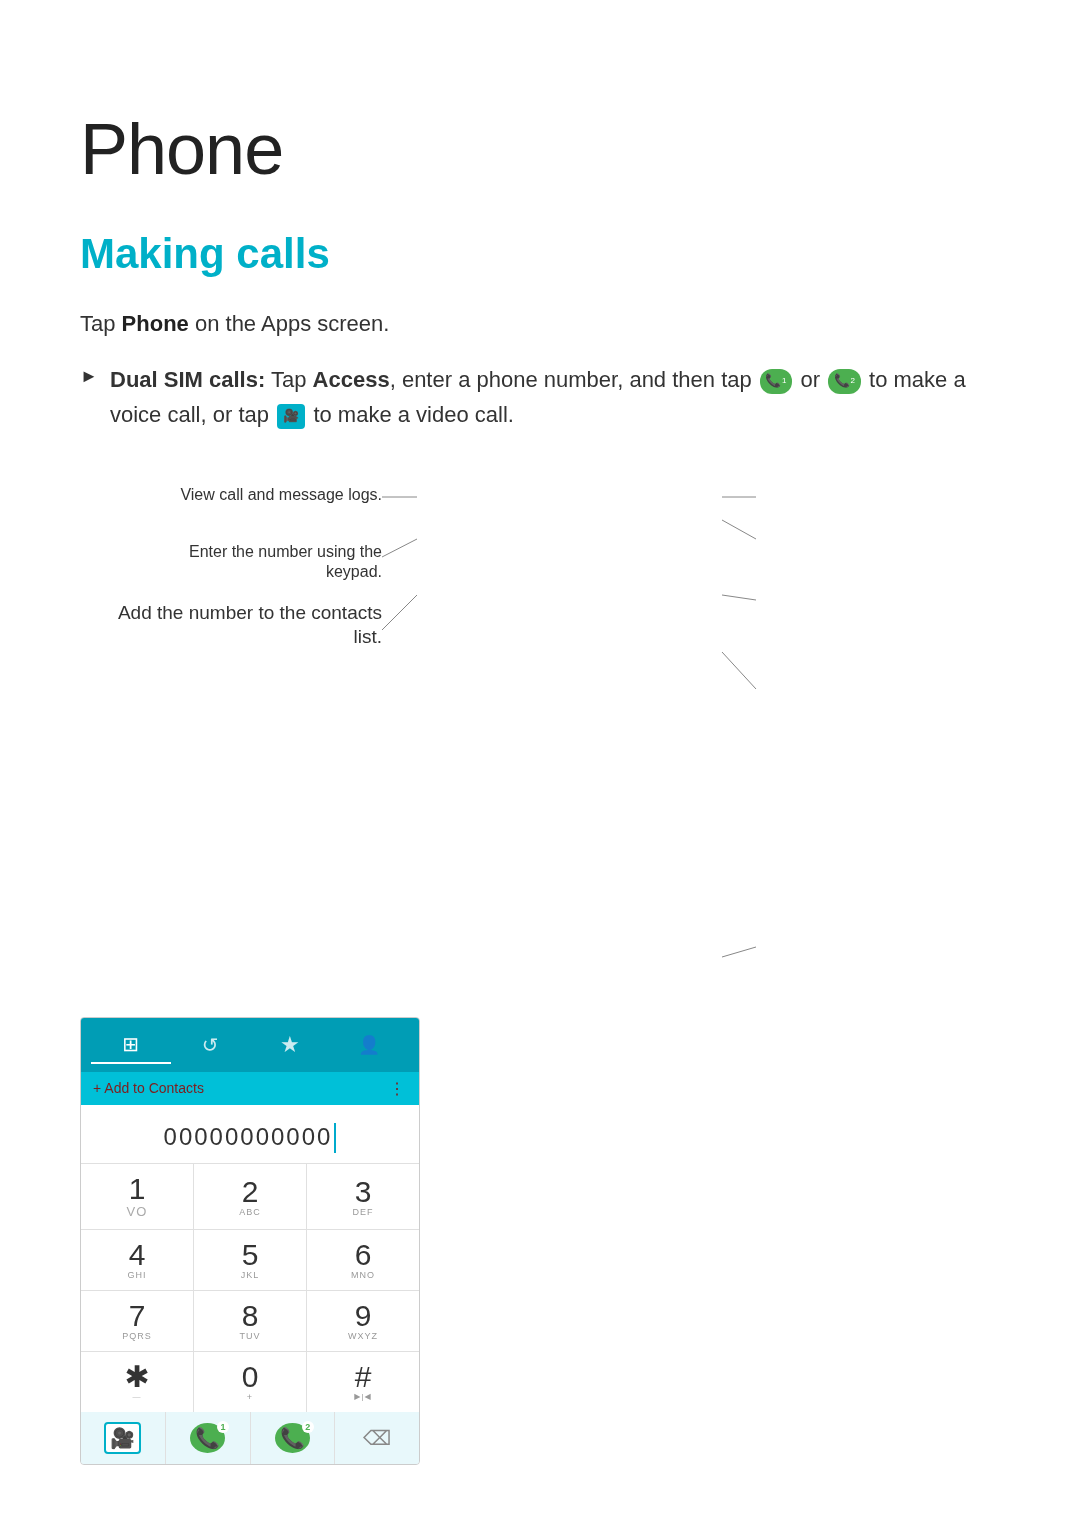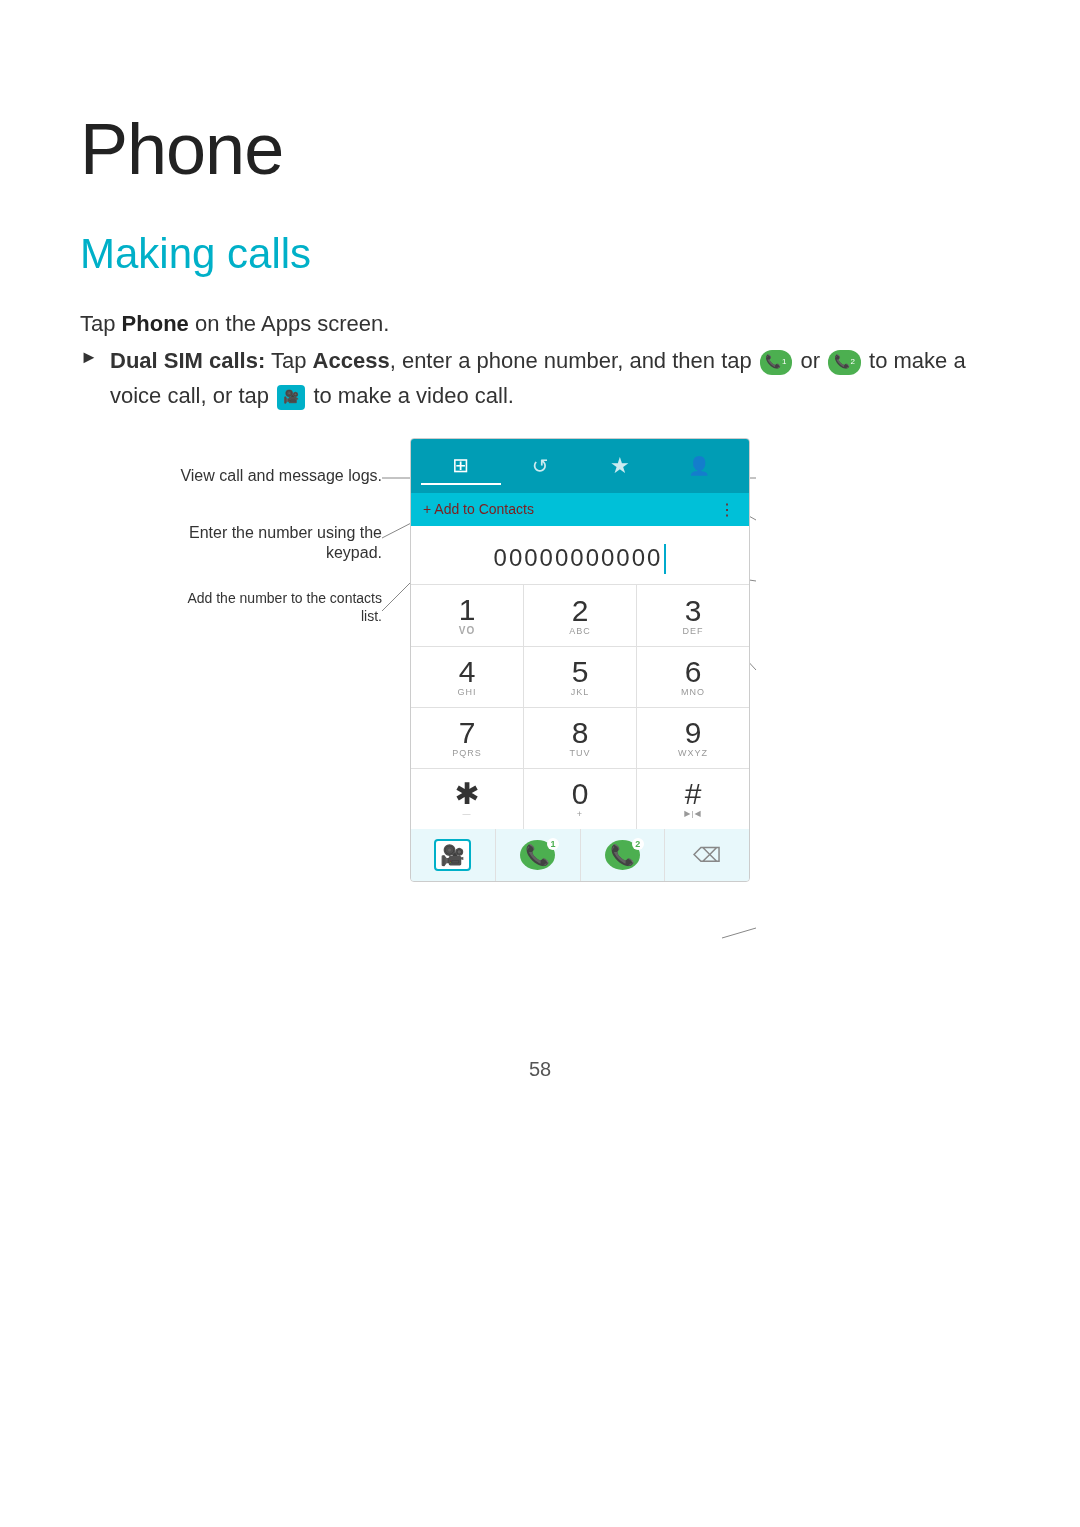--- a/index.html
+++ b/index.html
@@ -19,30 +19,30 @@
     .page-title {
       font-size: 72px;
       font-weight: 300;
       color: #222;
       margin-bottom: 40px;
       letter-spacing: -1px;
     }
 
     .section-title {
       font-size: 42px;
-      font-weight: 400;
+      font-weight: 700;
       color: #00b0c8;
       margin-bottom: 28px;
     }
 
     .body-text {
       font-size: 22px;
       line-height: 1.6;
       color: #333;
-      margin-bottom: 2px;
+      margin-bottom: 21px;
     }
 
     .body-text b {
       font-weight: 700;
       color: #222;
     }
 
     .bullet-text {
       font-size: 22px;
       line-height: 1.6;
@@ -184,21 +184,21 @@
     .page-number {
       text-align: center;
       font-size: 20px;
       color: #555;
       margin-top: 60px;
     }
 
     .diagram-wrapper {
       position: relative;
       display: flex;
-      flex-direction: row;
+      flex-direction: column;
       align-items: flex-start;
       gap: 0;
     }
 
     
     .lines-svg {
       position: absolute;
       top: 0;
       left: 0;
       width: 100%;
@@ -231,21 +231,21 @@
   </p>
 
   <div class="diagram-wrapper" style="position:relative; margin-top:10px;">
 
     <div style="width:330px; flex-shrink:0; position:relative; padding-top:0;">
 
       <div style="position:absolute; top:28px; right:28px; text-align:right; font-size:16px; line-height:1.3; color:#333;">View call and message logs.</div>
 
       <div style="position:absolute; top:85px; right:28px; text-align:right; font-size:16px; line-height:1.3; color:#333;margin-left:34px;">Enter the number using the<br>keypad.</div>
 
-      <div style="position:absolute; top:151px; right:28px; text-align:right; font-size:14px; line-height:1.3; color:#333;">Add the number to the contacts<br>list.</div>
+      <div style="position:absolute; top:144px; right:28px; text-align:right; font-size:19px; line-height:1.3; color:#333;">Add the number to the contacts<br>list.</div>
 
       <div style="height:560px;"></div>
     </div>
 
     <div class="phone-ui" style="margin-top:0; z-index:2;">
 
       <div class="phone-tabs">
         <div class="phone-tab active" style="font-size:20px; border-bottom:2px solid #fff;">⊞</div>
         <div class="phone-tab" style="font-size:20px; opacity:0.8;">↺</div>
         <div class="phone-tab" style="font-size:22px; opacity:0.8;">★</div>
@@ -257,21 +257,21 @@
         <span class="three-dots">⋮</span>
       </div>
 
       <div class="phone-number-display">
         <span>00000000000</span><span class="number-cursor"></span>
       </div>
 
       <div class="keypad-grid">
         <div class="key-cell">
           <span class="key-main">1</span>
-          <span class="key-sub" style="font-size:10px; color:#aaa;font-weight:bold;">vo</span>
+          <span class="key-sub" style="font-size:13px; color:#aaa;">vo</span>
         </div>
         <div class="key-cell">
           <span class="key-main">2</span>
           <span class="key-sub">ABC</span>
         </div>
         <div class="key-cell">
           <span class="key-main">3</span>
           <span class="key-sub">DEF</span>
         </div>
         <div class="key-cell">

